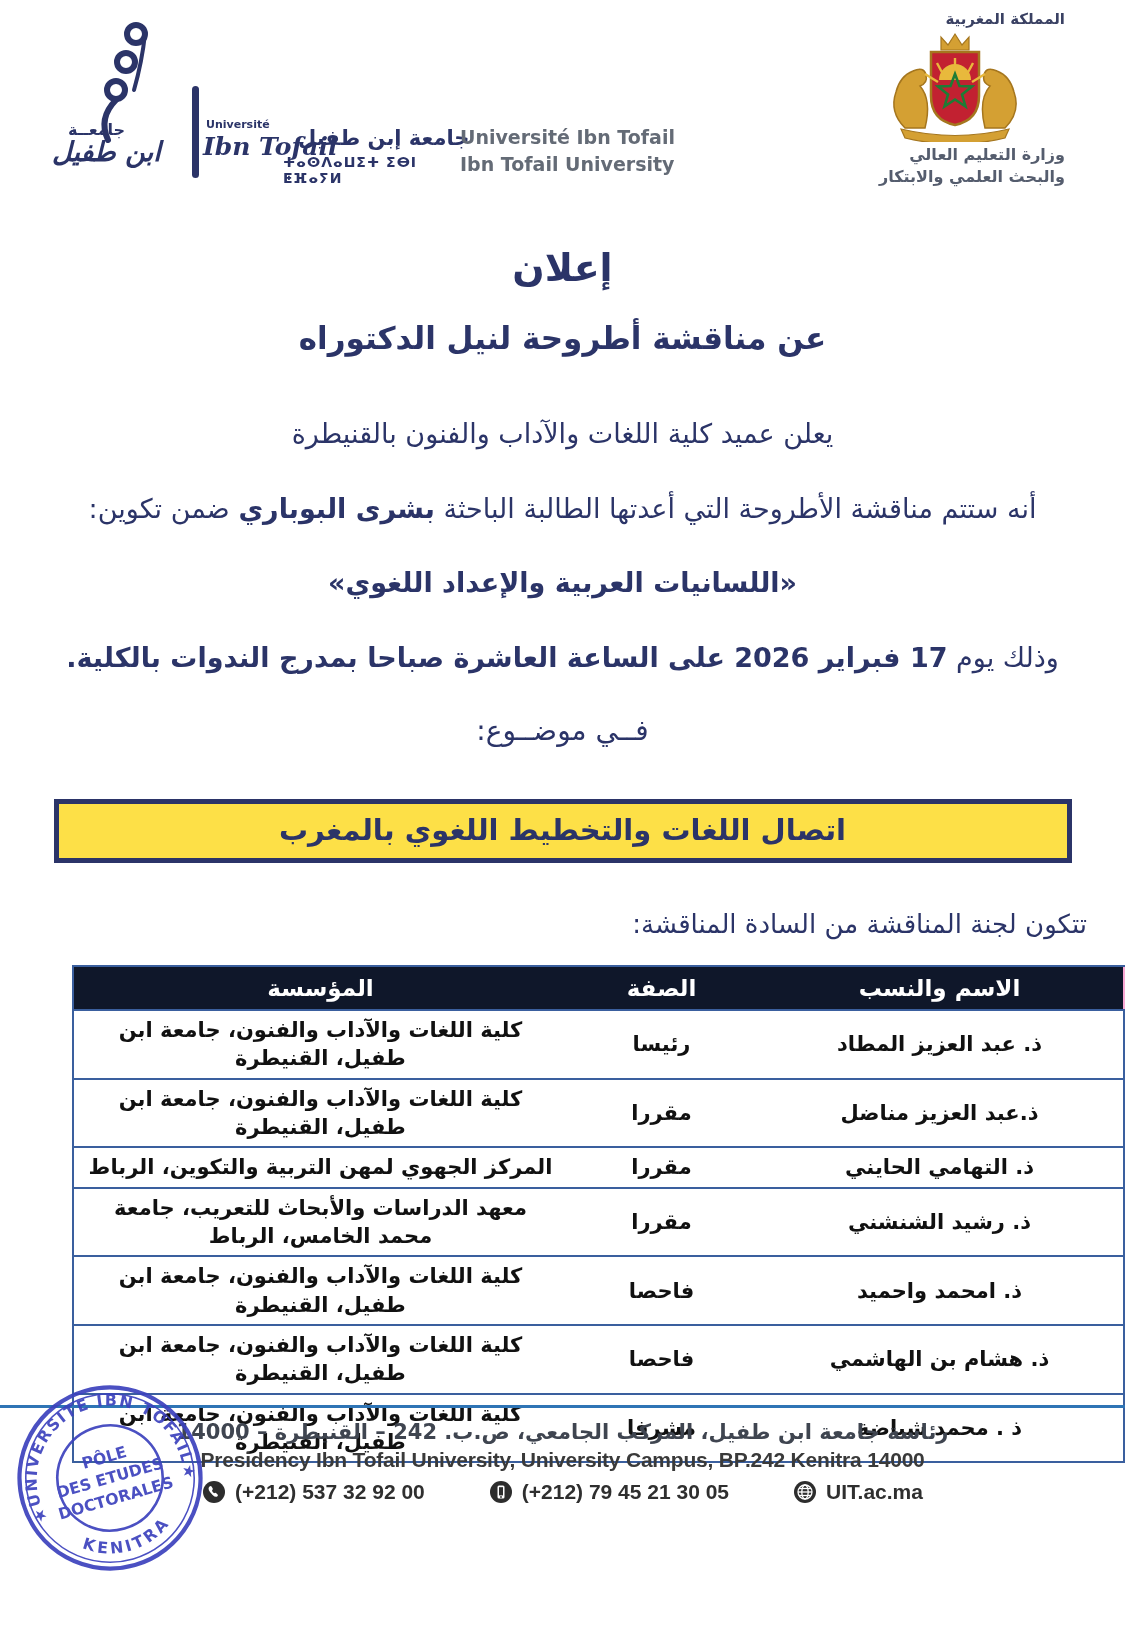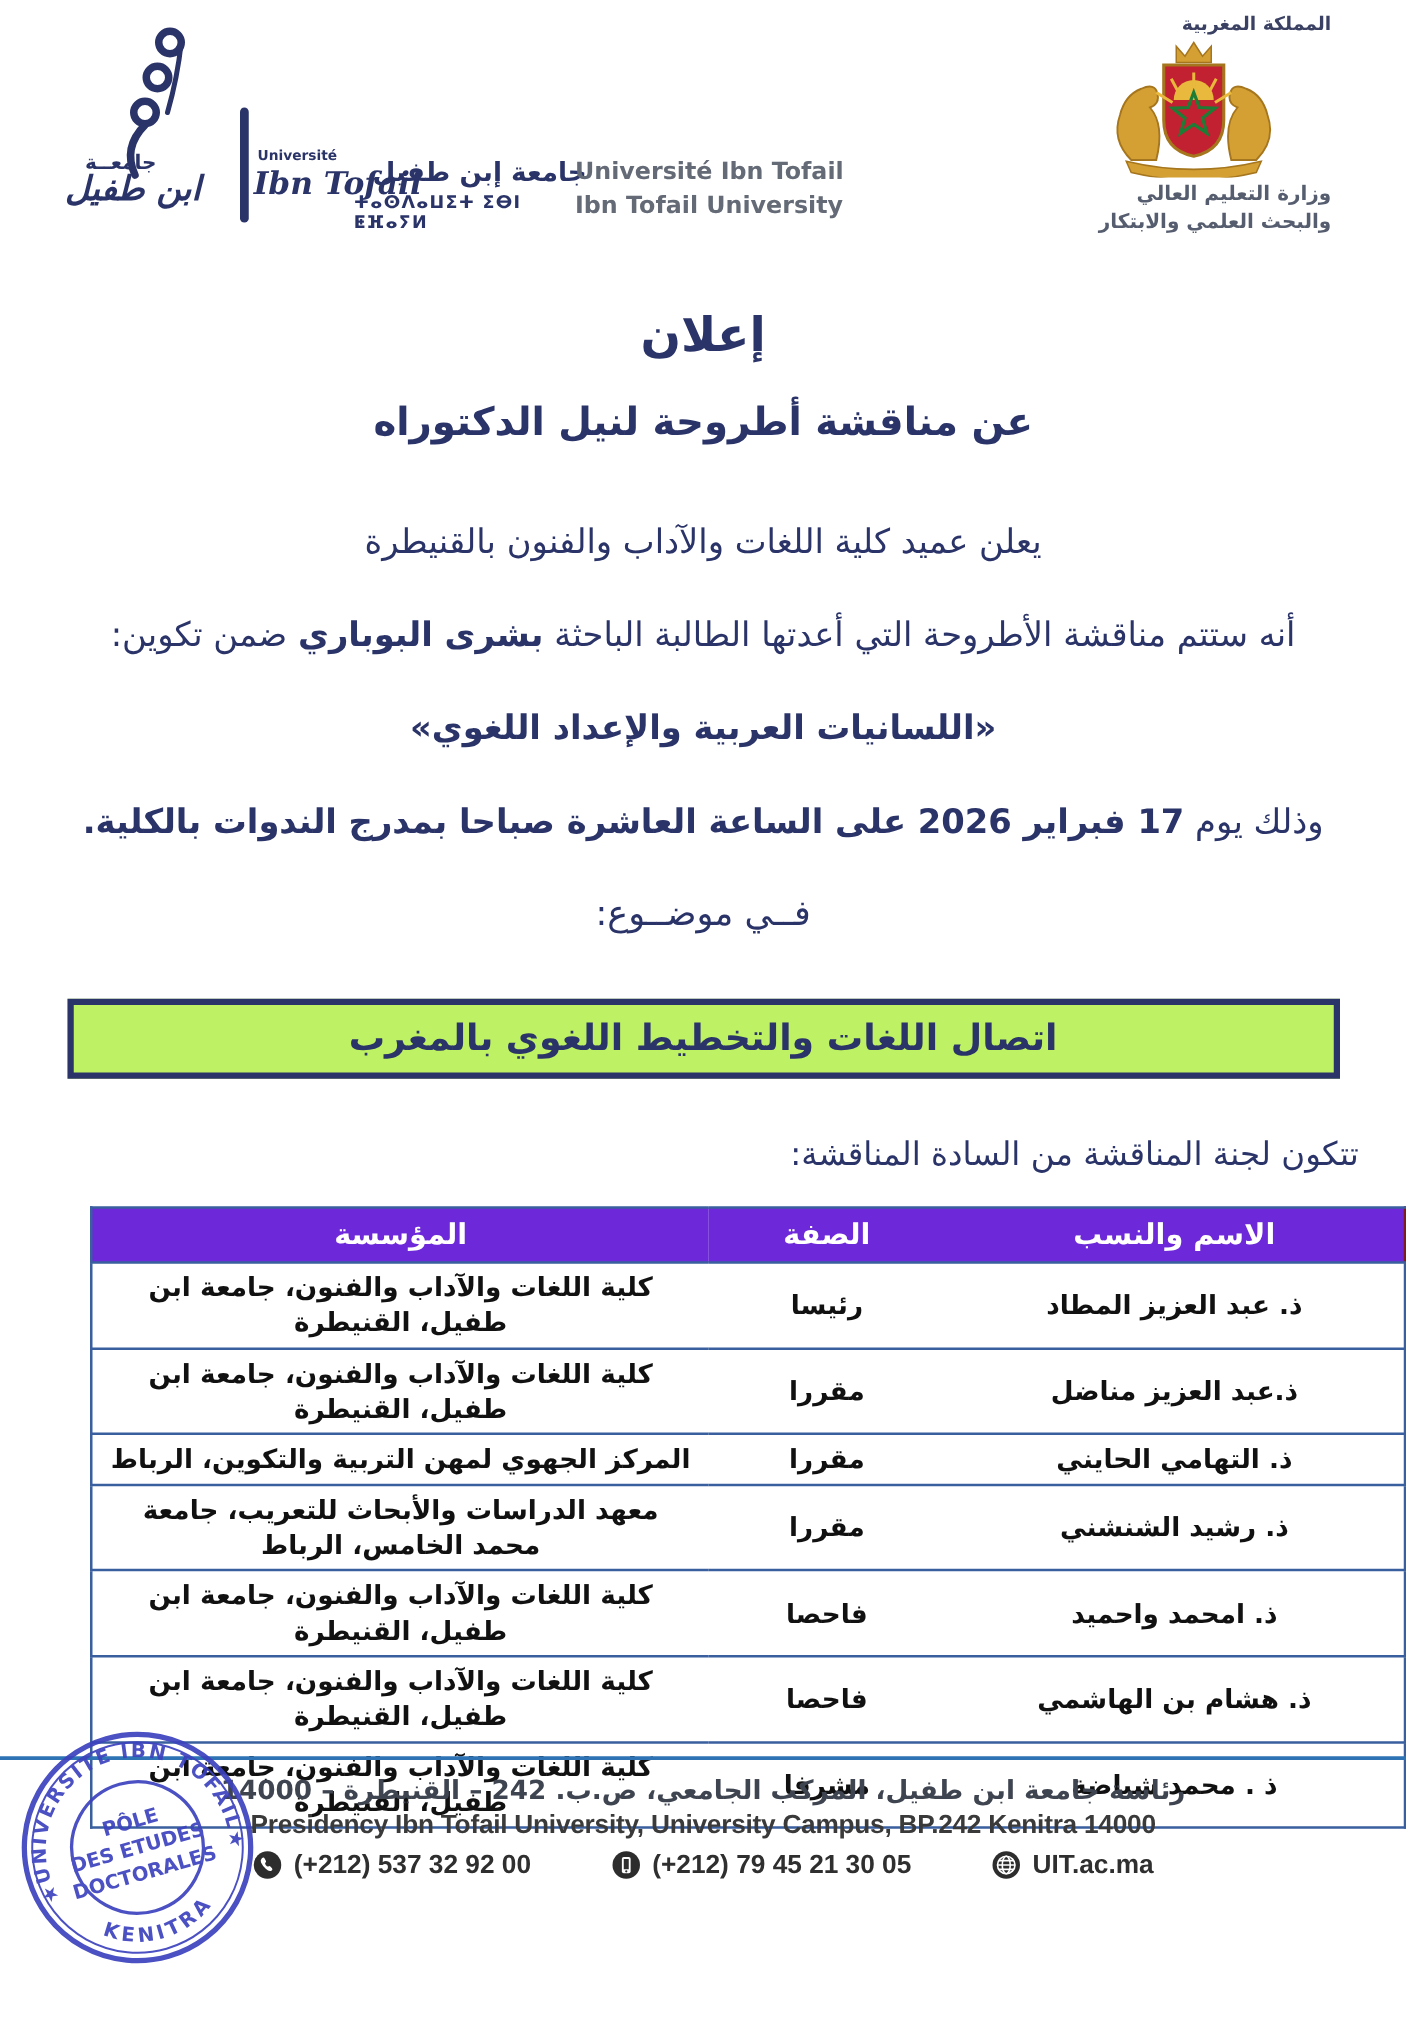--- a/index.html
+++ b/index.html
@@ -28,31 +28,31 @@
   
   main { padding-top:246px; text-align:center; direction:rtl; }
   .title { font-size:38px; font-weight:bold; }
   .subtitle { font-size:31px; font-weight:bold; margin-top:30px; }
   .bodyline { font-size:27px; margin-top:34px; line-height:1.5; }
   .first-line { margin-top:58px; }
   .bold { font-weight:bold; }
   .subject-label { font-size:28px; font-weight:normal; margin-top:36px; }
 
   .thesis-box { margin:52px auto 0 auto; width:1018px; border:5px solid #2b3468;
-                padding:9px 10px 11px 10px; background:#bef264; }
+                padding:9px 10px 11px 10px; background:#fde047; }
   .thesis-box .t { font-size:29px; font-weight:bold; }
 
   .committee-intro { font-size:26px; margin:46px 38px 0 0; text-align:right; }
 
   
   table.committee { margin:26px 0 0 37px; width:1051px; border-collapse:collapse;
                     direction:rtl; table-layout:fixed; }
-  table.committee th { background:#6d28d9; color:#ffffff; font-size:23px; font-weight:bold;
+  table.committee th { background:#0f172a; color:#ffffff; font-size:23px; font-weight:bold;
                        padding:8px 6px; border:2px solid #3a5f9e; border-left:none; border-right:none; }
-  table.committee th:first-child { border-right:2px solid #7f1d1d; }
+  table.committee th:first-child { border-right:2px solid #f9a8d4; }
   table.committee th:last-child  { border-left:2px solid #3a5f9e; }
   table.committee td { font-size:21px; font-weight:bold; color:#111; text-align:center;
                        padding:5px 10px; line-height:1.35;
                        border-top:2px solid #3a5f9e; border-bottom:2px solid #3a5f9e; }
   table.committee tr td:first-child { border-right:2px solid #3a5f9e; }
   table.committee tr td:last-child  { border-left:2px solid #3a5f9e; }
   col.c-name { width:368px; } col.c-role { width:189px; } col.c-inst { width:494px; }
 
   
   .footer-rule { position:absolute; left:0; top:1405px; width:1125px; height:3px; background:#2e74b5; }

